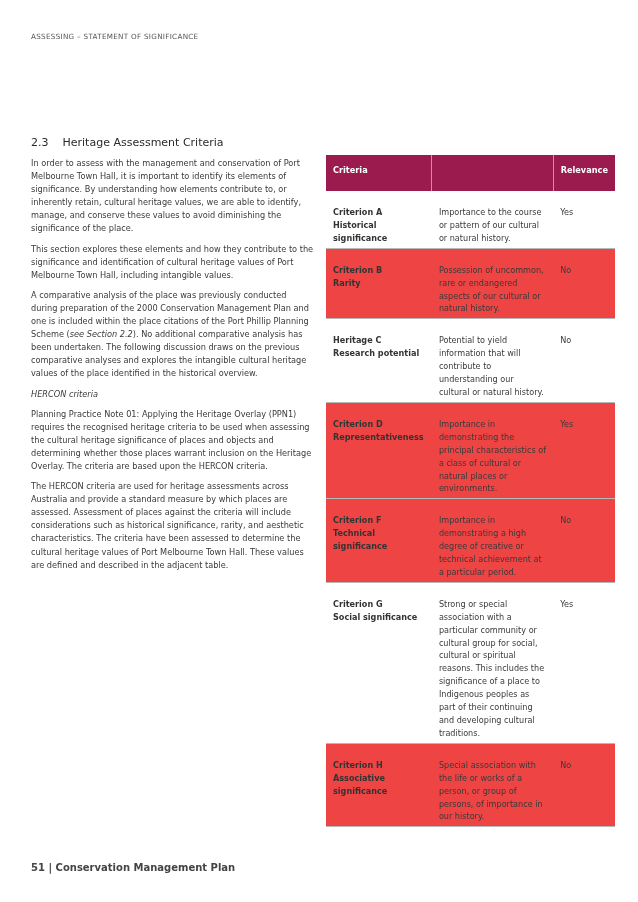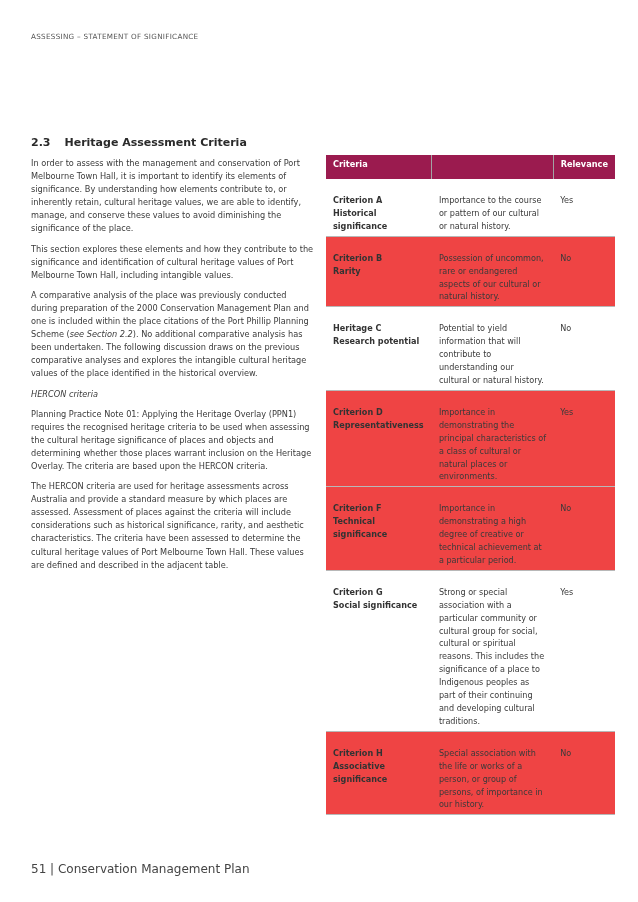--- a/index.html
+++ b/index.html
@@ -9,56 +9,56 @@
       font-family: "DejaVu Sans", sans-serif;
       color: #3a3a3a;
       overflow: hidden;
     }
     .running-head {
       position: absolute; left: 31px; top: 32px;
       font-size: 7.2px; letter-spacing: 0.3px; color: #555;
     }
     .section-heading {
       position: absolute; left: 31px; top: 136px;
-      font-size: 11px; font-weight: bold; color: #2a2a2a;
+      font-size: 11px; font-weight: normal; color: #2a2a2a;
       display: flex; gap: 14px;
     }
     .left-col {
       position: absolute; left: 31px; top: 157px; width: 284px;
       font-size: 8.2px; line-height: 13.1px; color: #3a3a3a;
     }
     .left-col p { margin-bottom: 7px; }
     .left-col p.subhead { font-style: italic; margin-top: 6px; margin-bottom: 7px; }
     .left-col em { font-style: italic; }
 
     .criteria-table {
       position: absolute; left: 326px; top: 155px; width: 289px;
       border-collapse: collapse;
       font-size: 8.1px; line-height: 12.9px;
     }
     .criteria-table th {
       background: #9b1b4f; color: #ffffff; font-weight: bold;
-      text-align: left; padding: 0 7px 5px 7px; height: 24px;
+      text-align: left; padding: 0 7px 5px 7px; height: 36px;
       font-size: 8.2px;
     }
     .criteria-table th + th { border-left: 1px solid #a3a3a3; }
     .criteria-table td {
       vertical-align: top; padding: 15px 7px 3px 7px;
       border-bottom: 1.5px solid #b8b8b8;
       color: #3a3a3a;
     }
     .criteria-table tr.alt td { background: #ef4444; }
     .criteria-table td.crit { width: 106px; font-weight: bold; color: #333; }
     .criteria-table td.desc { width: 125px; padding-left: 7px; }
     .criteria-table td.rel { width: 58px; }
     .crit span { display: block; }
 
     .footer {
       position: absolute; left: 31px; top: 862px;
-      font-size: 12px; font-weight: normal; color: #444;
+      font-size: 10px; font-weight: bold; color: #444;
     }
   </style>
 </head>
 <body>
 
 <div class="running-head">ASSESSING – STATEMENT OF SIGNIFICANCE</div>
 
 <h2 class="section-heading">
   <span>2.3</span>
   <span>Heritage Assessment Criteria</span>

